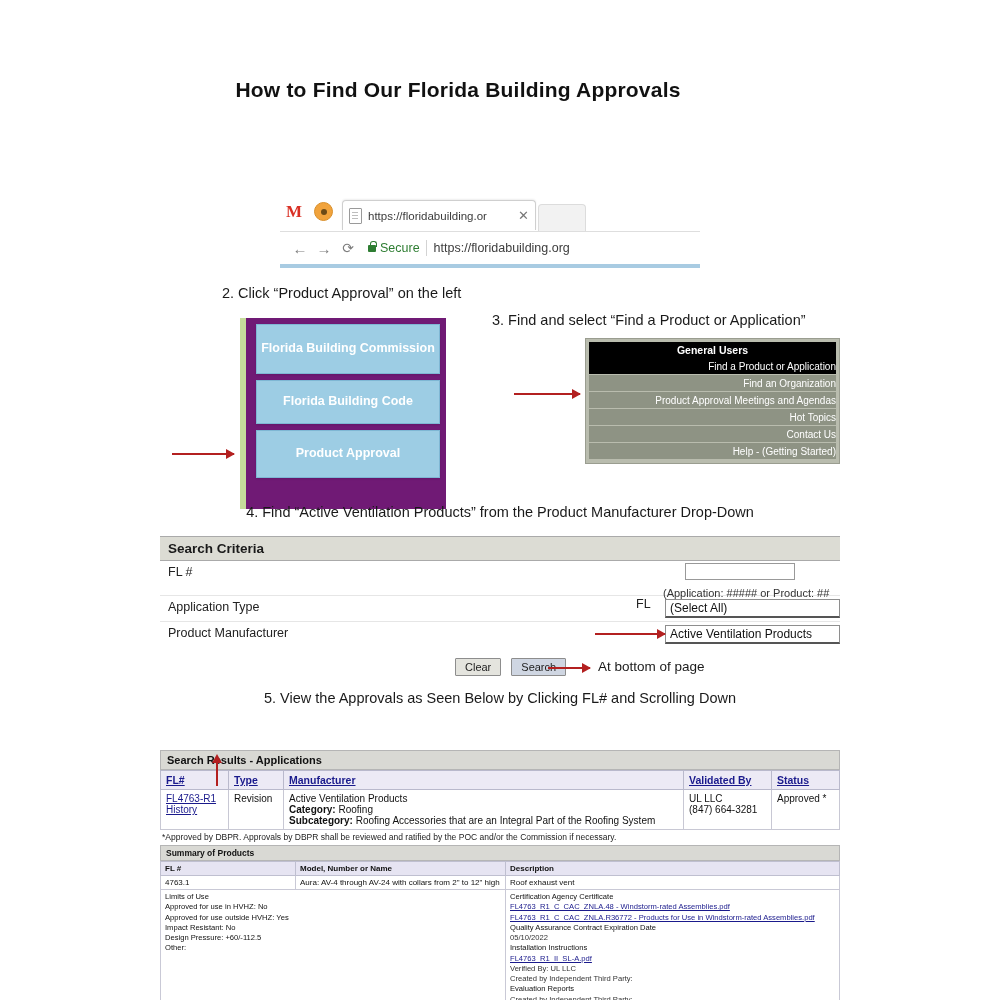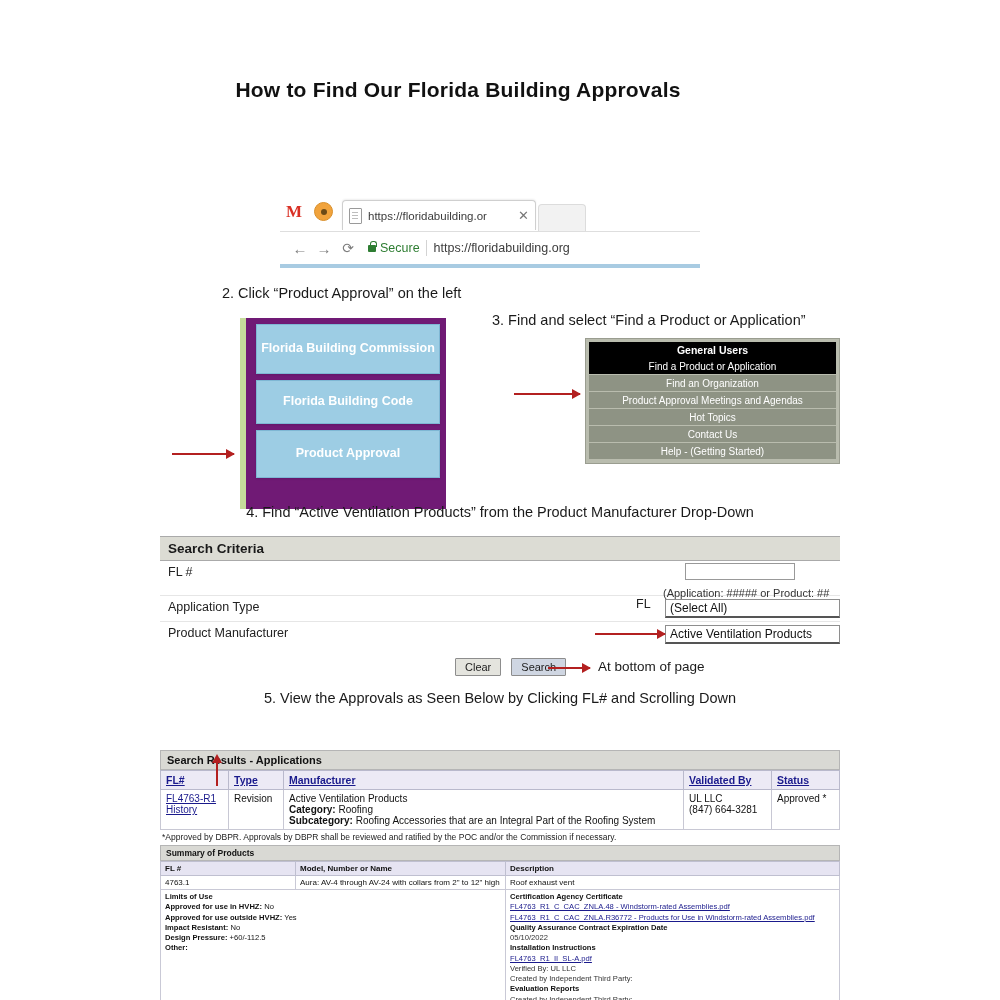--- a/index.html
+++ b/index.html
@@ -249,21 +249,21 @@
     color: #ffffff;
     font-size: 10.5px;
     font-weight: bold;
     text-align: center;
     padding: 2px 4px;
   }
   .pa-item {
     background: #8e9384;
     color: #ffffff;
     font-size: 10px;
-    text-align: center;
+    text-align: right;
     padding: 2.5px 0;
     border-bottom: 1px solid #b9bcae;
   }
   .pa-item.highlight { background: #000000; }
 
   
   .arrow {
     position: absolute;
     height: 2px;
     background: #b32020;
@@ -462,21 +462,21 @@
     border: 1px solid #c9c9d6;
     padding: 2px 4px;
     vertical-align: top;
     font-size: 8px;
     background: #fff;
   }
   .detail-col {
     font-size: 7.6px;
     line-height: 1.35;
   }
-  .detail-col b { font-weight: bold; }
+  .detail-col b { font-weight: normal; }
   .detail-link {
     color: #1a1a8c;
     text-decoration: underline;
     display: block;
   }
   .gray-line { color: #333; }
 </style>
 </head>
 <body>
 

